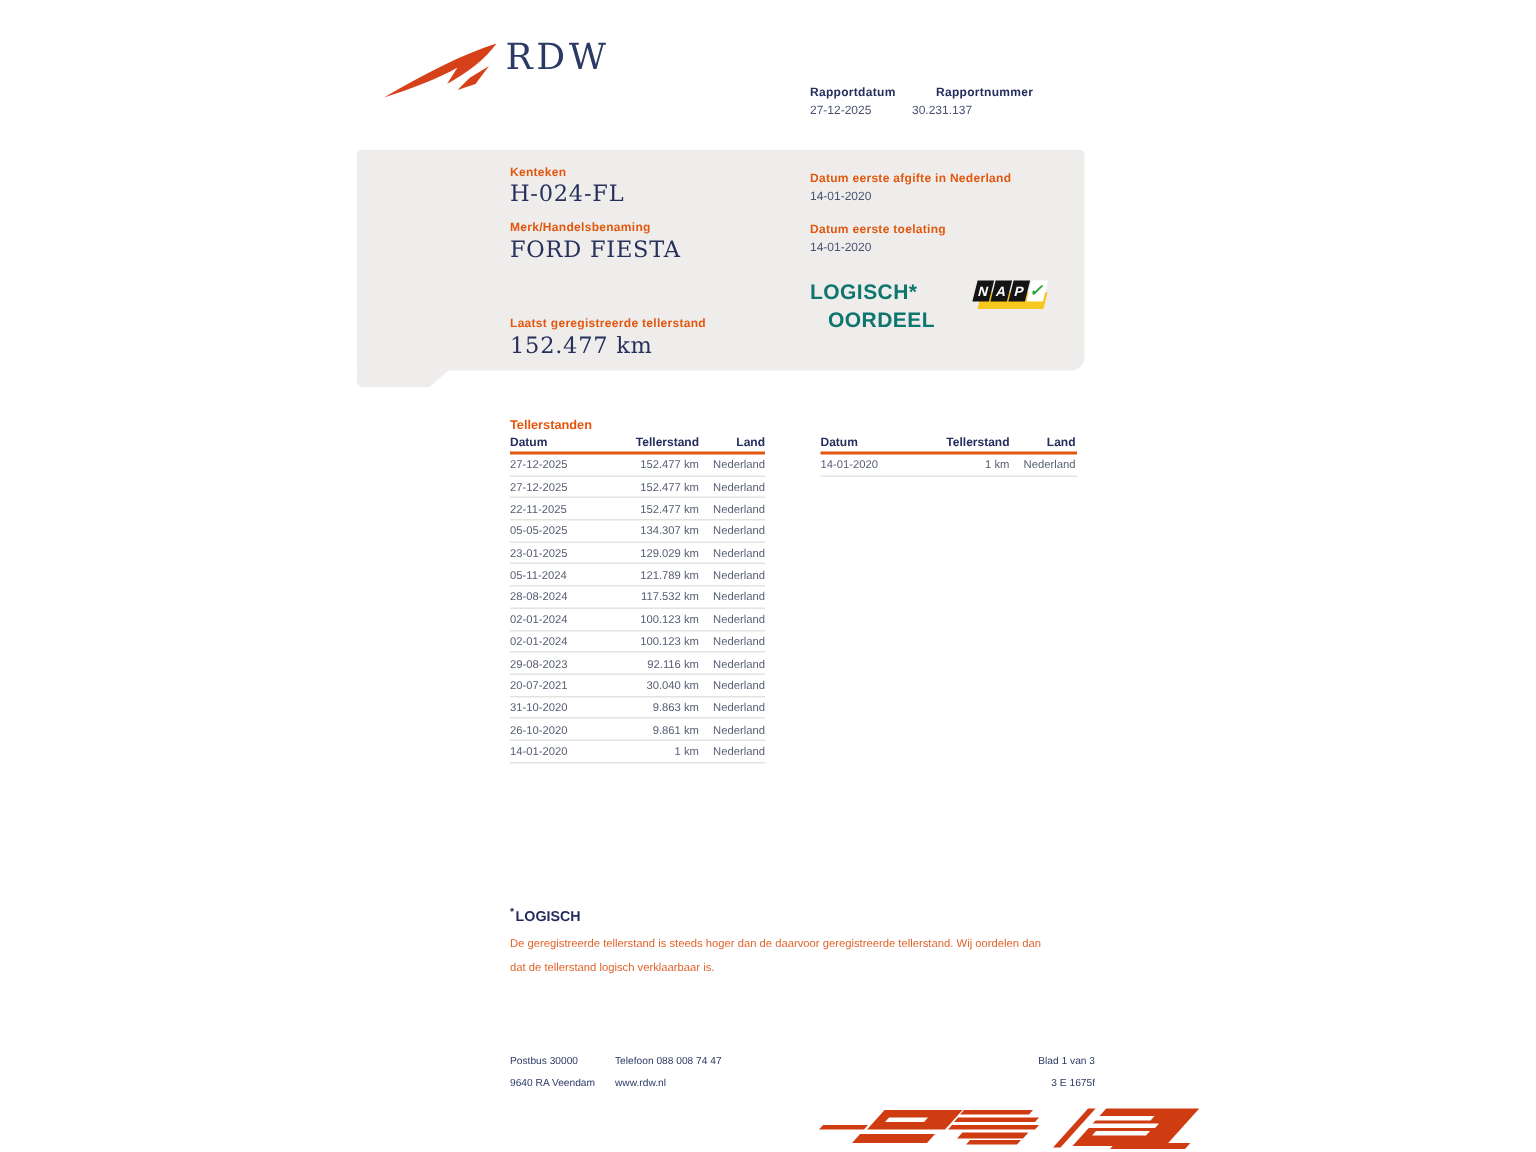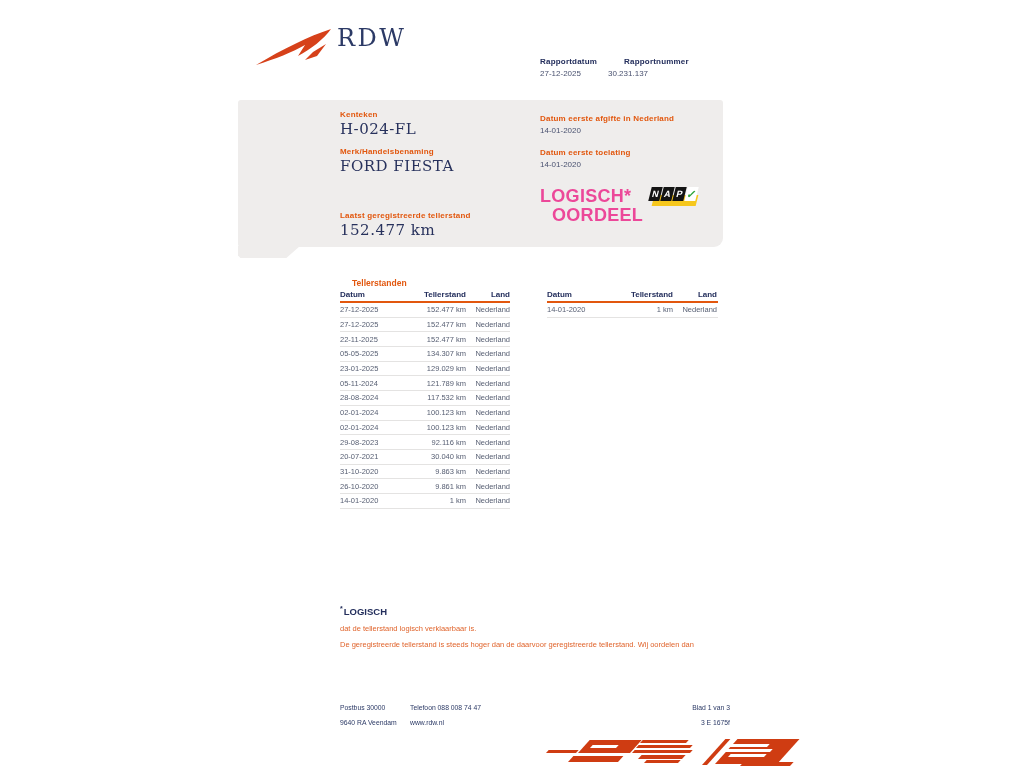--- a/index.html
+++ b/index.html
@@ -16,31 +16,31 @@
   .meta-value { top:69px; font-size:8px; color:#4a5270; }
 
   
   .grey-box { left:238px; top:100px; width:485px; height:147px; background:#efedec; border-radius:3px 3px 9px 3px; }
   .grey-tab { left:238px; top:246px; width:62px; height:12px; background:#efedec;
               clip-path:polygon(0 0,100% 0,78% 100%,4% 100%,0 80%); }
 
   .olabel { font-size:8px; font-weight:bold; color:var(--accent,#e2570e); letter-spacing:0.2px; }
   .serif-val { font-family:"DejaVu Serif", serif; font-size:15px; color:#27315c; letter-spacing:0.5px; }
   .sm-val { font-size:8px; color:#4a5270; }
-  .oordeel { font-size:18px; font-weight:800; color:#ec4899; letter-spacing:0.3px; }
+  .oordeel { font-size:14px; font-weight:800; color:#0f766e; letter-spacing:0.3px; }
 
   
   .nap { left:648px; top:186px; width:50px; height:22px; }
   .nap .strip { position:absolute; left:5px; top:9px; width:44px; height:11px; background:#f6c71d; transform:skewX(-14deg); }
   .nap .tile { position:absolute; top:1px; width:11px; height:14px; background:#141414; transform:skewX(-14deg);
                color:#fff; font-size:9px; font-weight:bold; text-align:center; line-height:14px; }
   .nap .tile.check { background:#fff; color:#2fa43c; font-size:11px; font-weight:bold; }
 
   
-  .section-title { left:352px; top:278px; font-size:8.5px; font-weight:bold; color:var(--accent,#e2570e); }
+  .section-title { left:340px; top:278px; font-size:8.5px; font-weight:bold; color:var(--accent,#e2570e); }
   .tbl { top:290px; font-size:7.5px; }
   .tbl .t-head { display:grid; grid-template-columns:66px 60px 44px; height:13px; align-items:end;
                  border-bottom:2px solid var(--accent,#e2570e); padding-bottom:2px;
                  font-size:8px; font-weight:bold; color:#232e5c; }
   .tbl .t-row { display:grid; grid-template-columns:66px 60px 44px; height:14.7px; align-items:center;
                 border-bottom:1px solid #e4e3e2; color:#565e72; }
   .tbl .c1, .tbl .c2 { text-align:right; }
   .tbl1 { left:340px; width:170px; }
   .tbl2 { left:547px; width:171px; }
 
@@ -191,22 +191,22 @@
         <div class="t-row">
           <span class="c0">14-01-2020</span>
           <span class="c1">1 km</span>
           <span class="c2">Nederland</span>
         </div>
       </div>
   </div>
 
   <div class="abs fn-title"><sup>*</sup><span>LOGISCH</span></div>
   <div class="abs fn-body">
+    <div>De geregistreerde tellerstand is steeds hoger dan de daarvoor geregistreerde tellerstand. Wij oordelen dan</div>
     <div>dat de tellerstand logisch verklaarbaar is.</div>
-    <div>De geregistreerde tellerstand is steeds hoger dan de daarvoor geregistreerde tellerstand. Wij oordelen dan</div>
   </div>
 
   <div class="abs foot f1">
     <div>Postbus 30000</div>
     <div>9640 RA Veendam</div>
   </div>
   <div class="abs foot f2">
     <div>Telefoon 088 008 74 47</div>
     <div>www.rdw.nl</div>
   </div>

